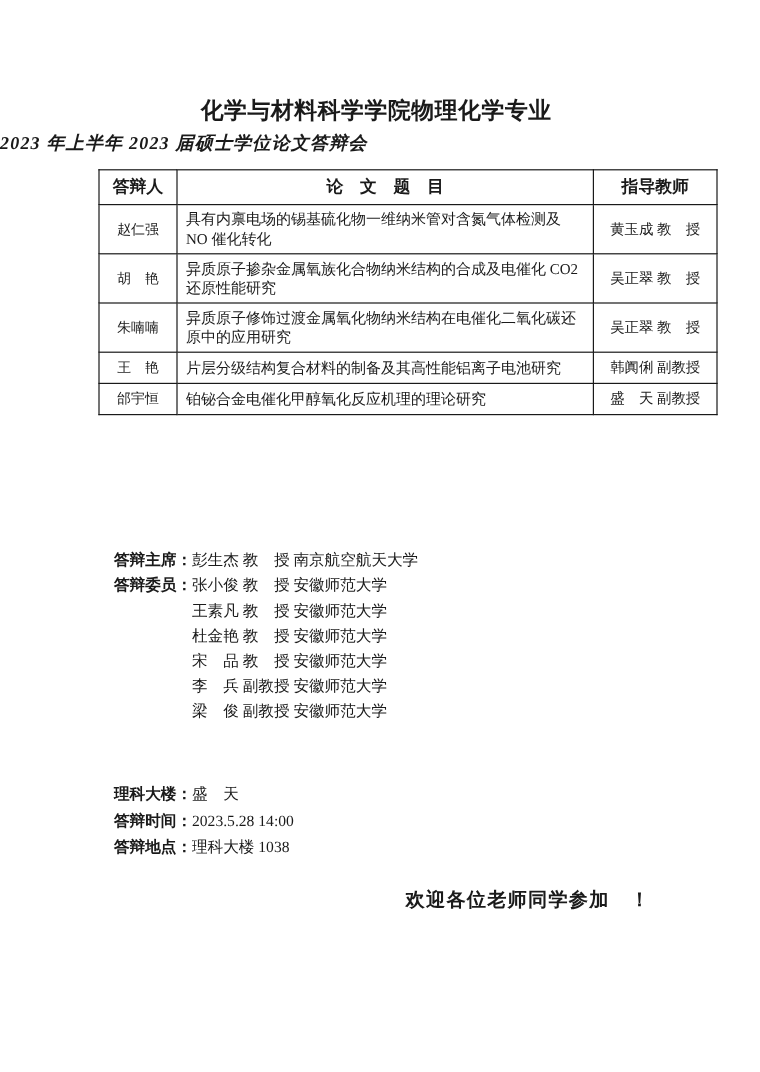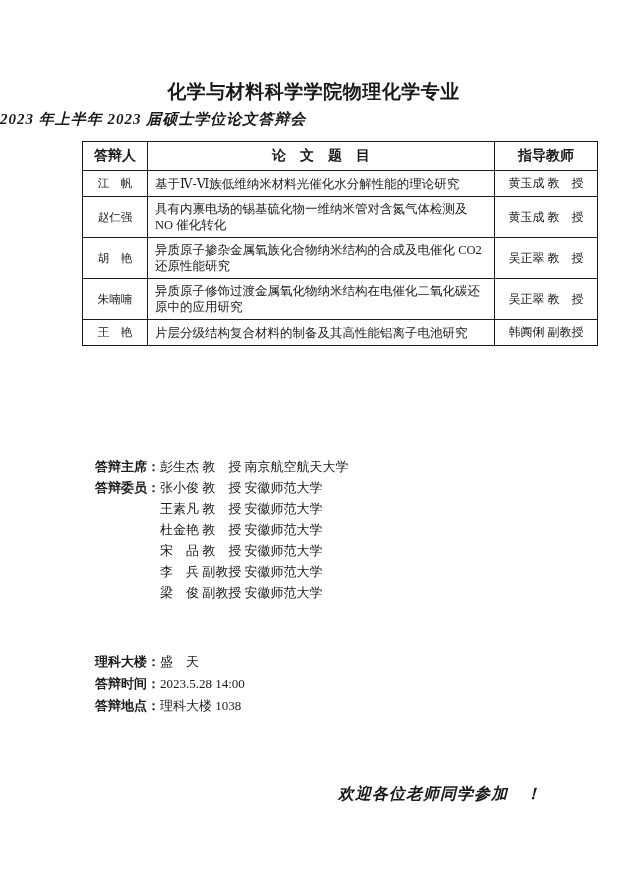--- a/index.html
+++ b/index.html
@@ -60,22 +60,22 @@
     display: inline-block; width: 65px;
     font-weight: bold;
   }
   .committee .indent { padding-left: 65px; }
   .footer-info {
     position: absolute; top: 651px; left: 95px;
     font-size: 13px; line-height: 22px;
   }
   .footer-info .lbl { font-weight: bold; }
   .welcome {
-    position: absolute; top: 784px; left: 338px;
-    font-size: 16px; font-weight: bold; font-style: italic;
+    position: absolute; top: 740px; left: 338px;
+    font-size: 16px; font-weight: bold; 
     letter-spacing: 1px;
   }
 </style>
 </head>
 <body>
 
 <div class="page">
 
   <div class="doc-title">化学与材料科学学院物理化学专业</div>
 
@@ -88,25 +88,20 @@
       <col class="c-advisor">
     </colgroup>
     <thead>
       <tr>
         <th>答辩人</th>
         <th>论　文　题　目</th>
         <th>指导教师</th>
       </tr>
     </thead>
     <tbody id="table-body">
-    <tr>
-      <td class="cell-defender">江　帆</td>
-      <td class="cell-thesis">基于Ⅳ-Ⅵ族低维纳米材料光催化水分解性能的理论研究</td>
-      <td class="cell-advisor">黄玉成 教　授</td>
-    </tr>
 
     <tr>
       <td class="cell-defender">赵仁强</td>
       <td class="cell-thesis">具有内禀电场的锡基硫化物一维纳米管对含氮气体检测及 NO 催化转化</td>
       <td class="cell-advisor">黄玉成 教　授</td>
     </tr>
 
     <tr>
       <td class="cell-defender">胡　艳</td>
       <td class="cell-thesis">异质原子掺杂金属氧族化合物纳米结构的合成及电催化 CO2 还原性能研究</td>
@@ -119,20 +114,25 @@
       <td class="cell-advisor">吴正翠 教　授</td>
     </tr>
 
     <tr>
       <td class="cell-defender">王　艳</td>
       <td class="cell-thesis">片层分级结构复合材料的制备及其高性能铝离子电池研究</td>
       <td class="cell-advisor">韩阗俐 副教授</td>
     </tr>
 
 
+    <tr>
+      <td class="cell-defender">邰宇恒</td>
+      <td class="cell-thesis">铂铋合金电催化甲醇氧化反应机理的理论研究</td>
+      <td class="cell-advisor">盛　天 副教授</td>
+    </tr>
   </tbody>
   </table>
 
   <div class="committee">
     <div>
       <span class="lbl">答辩主席：</span><span>彭生杰 教　授 南京航空航天大学</span>
     </div>
     <div>
       <span class="lbl">答辩委员：</span><span>张小俊 教　授 安徽师范大学</span>
     </div>

